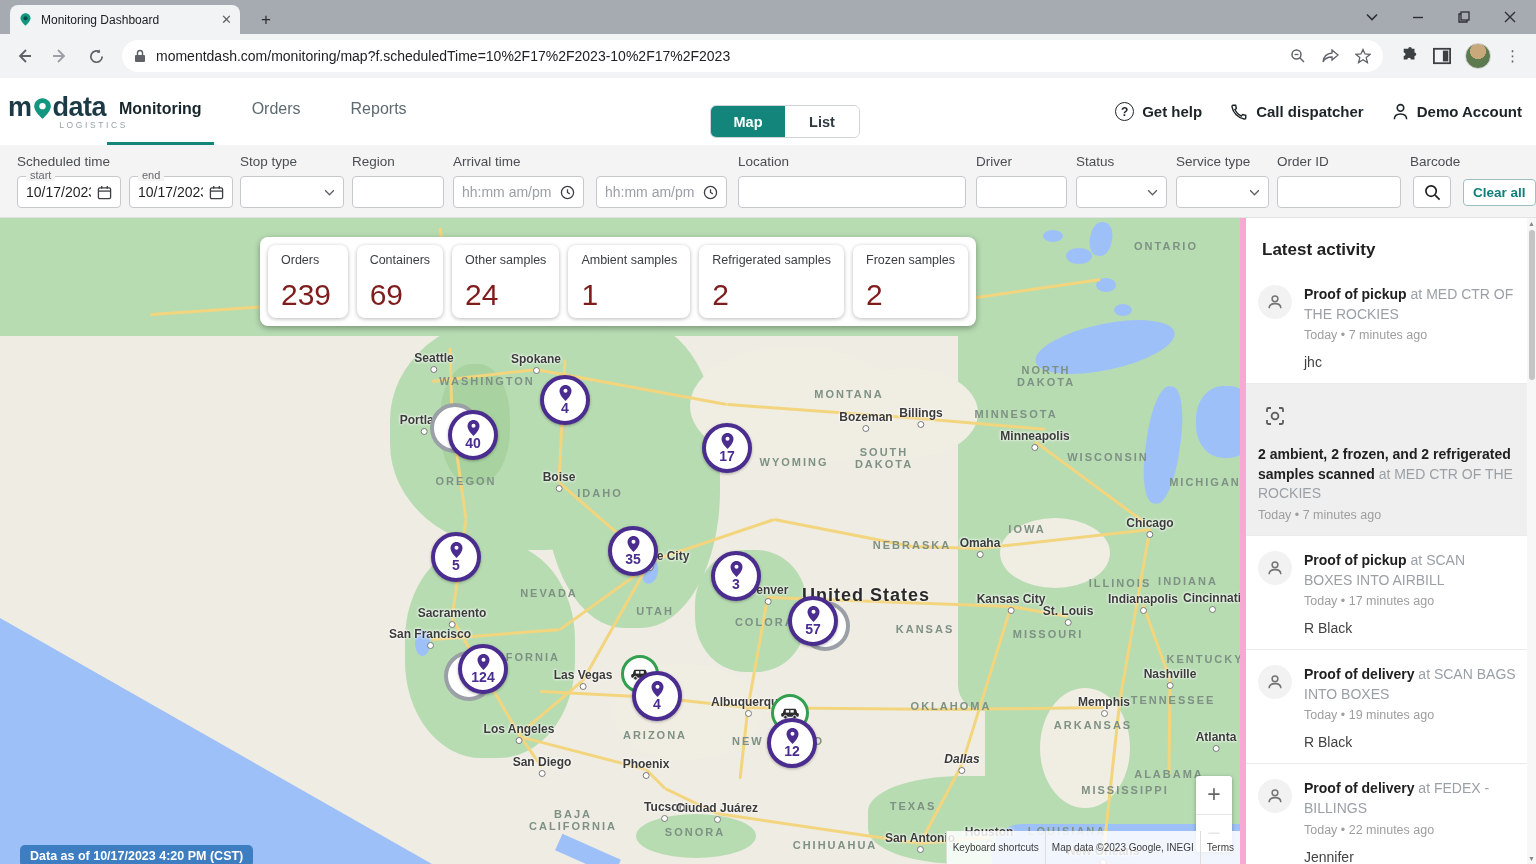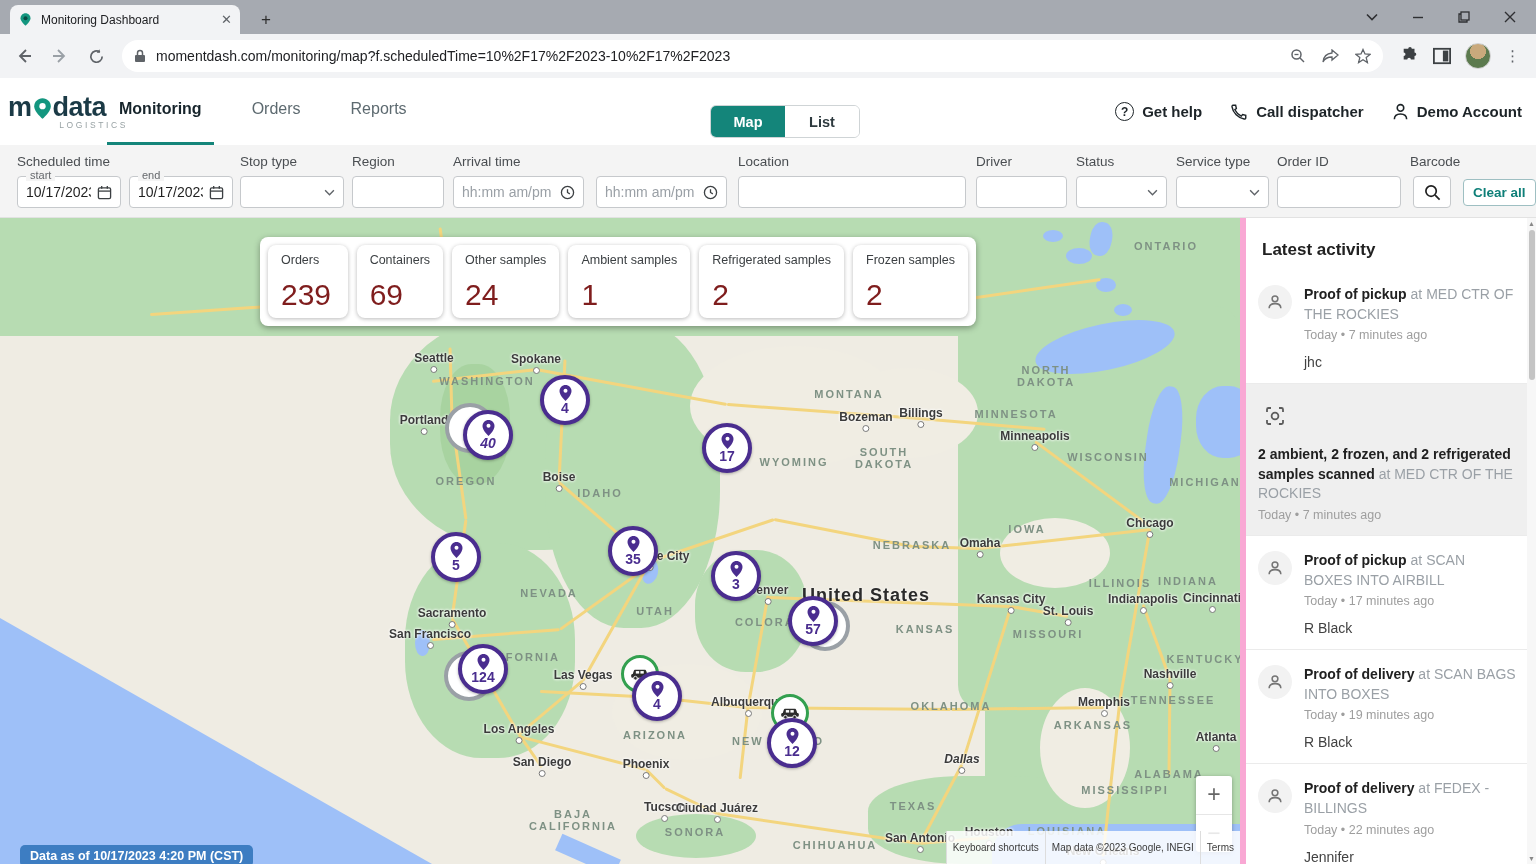--- a/index.html
+++ b/index.html
@@ -578,21 +578,21 @@
     <div class="cluster" style="left: 565px; top: 182px;">
 
           <span class="disc">
             <svg width="13" height="16" viewBox="0 0 12 16">
               <path d="M6 0 C2.7 0 0 2.7 0 6 C0 10.5 6 16 6 16 S12 10.5 12 6 C12 2.7 9.3 0 6 0 Z" fill="#4a2d8f"></path>
               <circle cx="6" cy="5.8" r="2" fill="#fff"></circle>
             </svg>
             <span class="cnt">4</span>
           </span>
         </div>
-        <div class="cluster stack-l" style="left: 488px; top: 217px; font-style: italic;">
+        <div class="cluster stack-l" style="left: 473px; top: 217px;">
           <span class="ring"></span>
           <span class="disc">
             <svg width="13" height="16" viewBox="0 0 12 16">
               <path d="M6 0 C2.7 0 0 2.7 0 6 C0 10.5 6 16 6 16 S12 10.5 12 6 C12 2.7 9.3 0 6 0 Z" fill="#4a2d8f"></path>
               <circle cx="6" cy="5.8" r="2" fill="#fff"></circle>
             </svg>
             <span class="cnt">40</span>
           </span>
         </div>
         <div class="cluster" style="left: 727px; top: 230px;">

